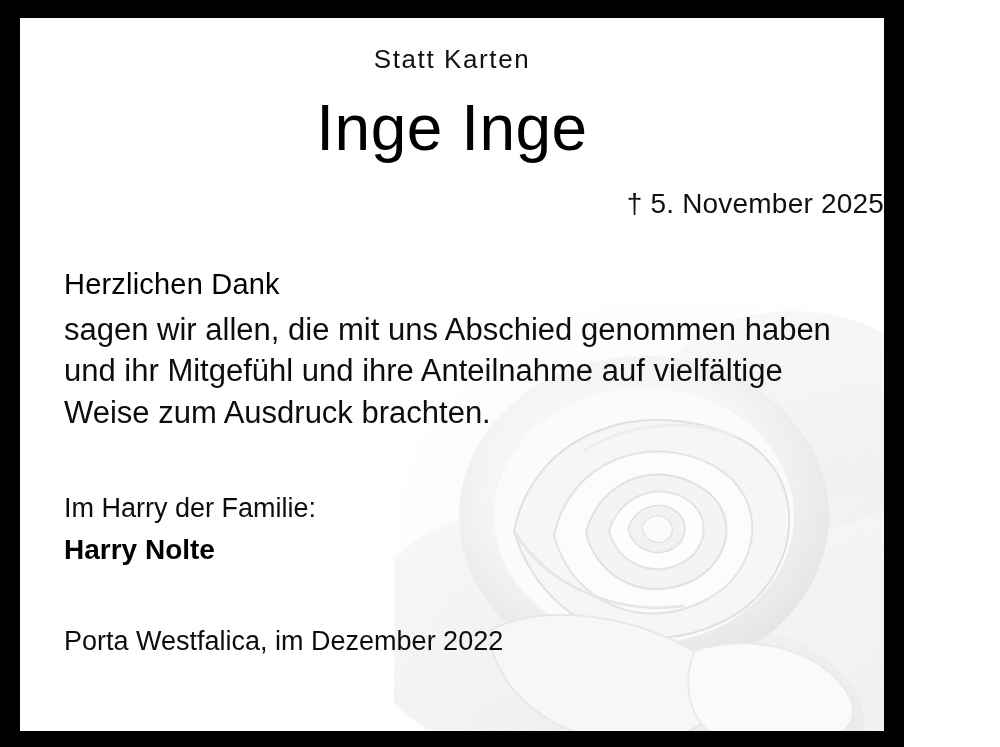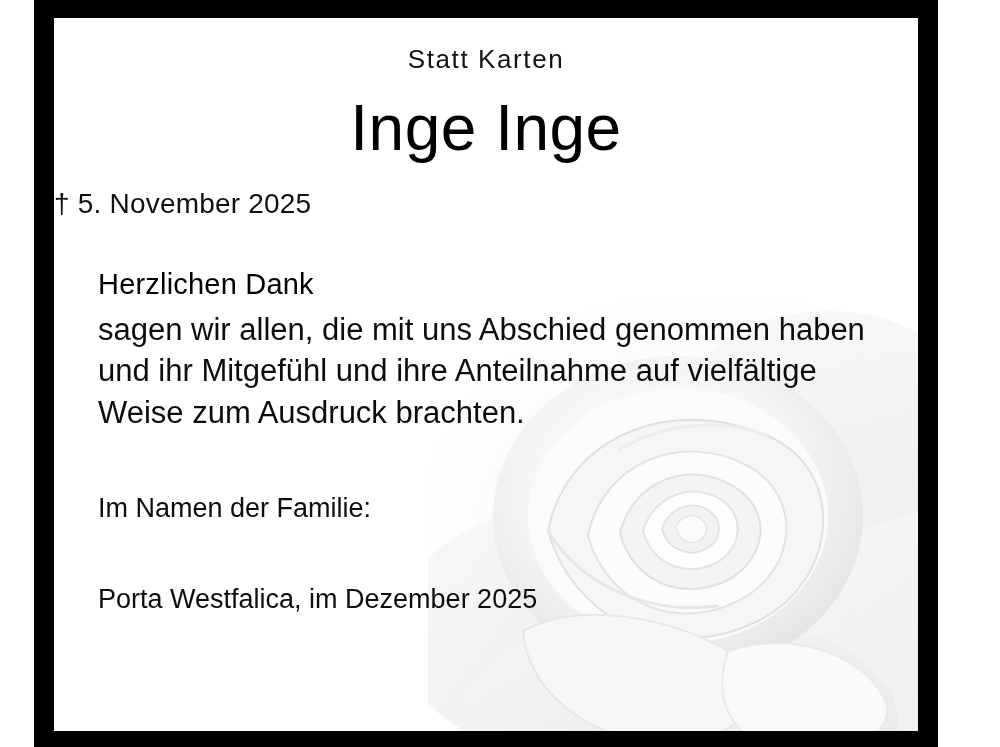--- a/index.html
+++ b/index.html
@@ -13,21 +13,20 @@
     font-family: "Liberation Sans", sans-serif;
     overflow: hidden;
   }
   .notice-frame {
     position: relative;
     width: 904px;
     height: 747px;
     background: #000000;
     box-sizing: border-box;
     padding: 18px 20px 16px 20px;
-    margin-left: 34px;
   }
   .notice-card {
     position: relative;
     width: 100%;
     height: 100%;
     background: #ffffff;
     overflow: hidden;
   }
   
   .rose-art {
@@ -59,21 +58,21 @@
   .name-main {
     text-align: center;
     font-size: 64px;
     font-weight: 400;
     color: #000000;
     letter-spacing: 0.5px;
     margin-top: 20px;
     line-height: 1.05;
   }
   .date-death {
-    text-align: left;
+    text-align: right;
     font-size: 28px;
     color: #111111;
     margin-top: 26px;
     letter-spacing: 0.2px;
   }
   .body-block {
     margin: 48px 0 0 44px;
     max-width: 790px;
   }
   .thanks-head {
@@ -162,20 +161,21 @@
       <div class="line-statt">Statt Karten</div>
       <div class="name-main">Inge Inge</div>
       <div class="date-death">† 5. November 2025</div>
 
       <div class="body-block">
         <div class="thanks-head">Herzlichen Dank</div>
         <div class="thanks-para">sagen wir allen, die mit uns Abschied genommen haben und ihr Mitgefühl und ihre Anteilnahme auf vielfältige Weise zum Ausdruck brachten.</div>
       </div>
 
       <div class="family-block">
-        <div class="family-intro">Im Namen der Familie:</div>
+        <div class="family-intro">Im Harry der Familie:</div>
+        <div class="family-name">Harry Nolte</div>
       </div>
 
-      <div class="place-date">Porta Westfalica, im Dezember 2025</div>
+      <div class="place-date">Porta Westfalica, im Dezember 2022</div>
     </div>
 
   </div>
 </div>
 
 </body></html>

